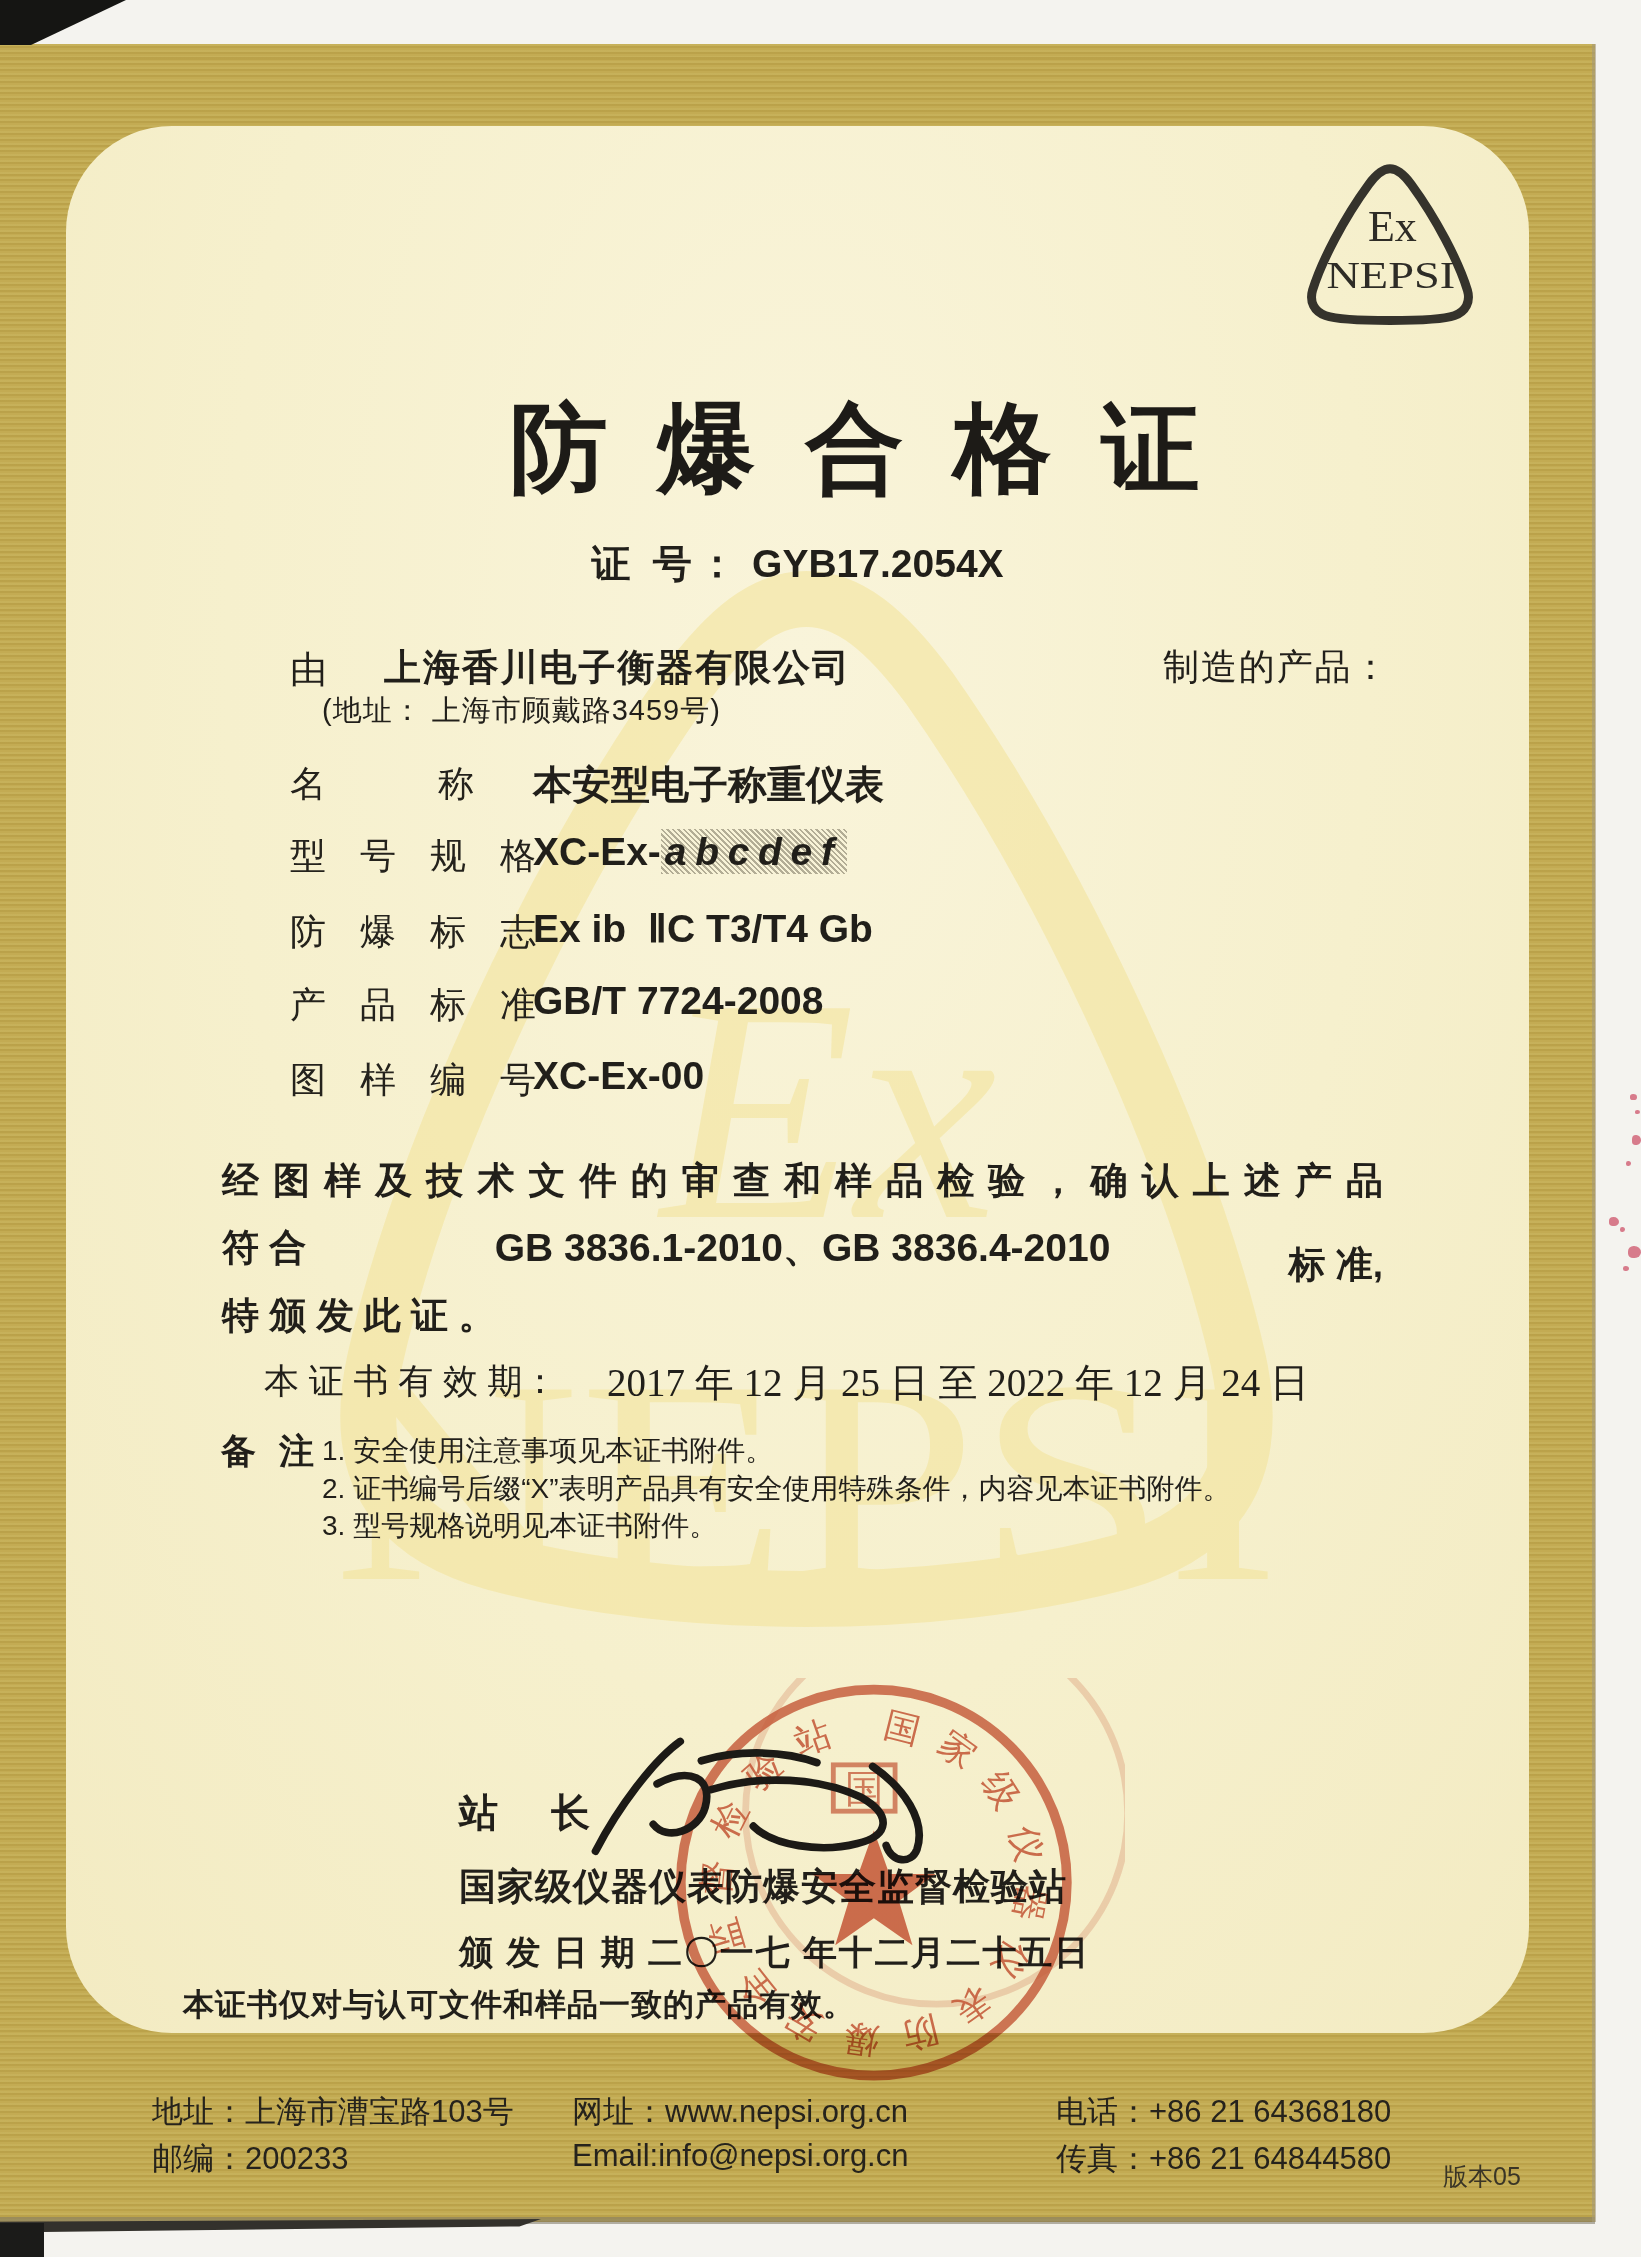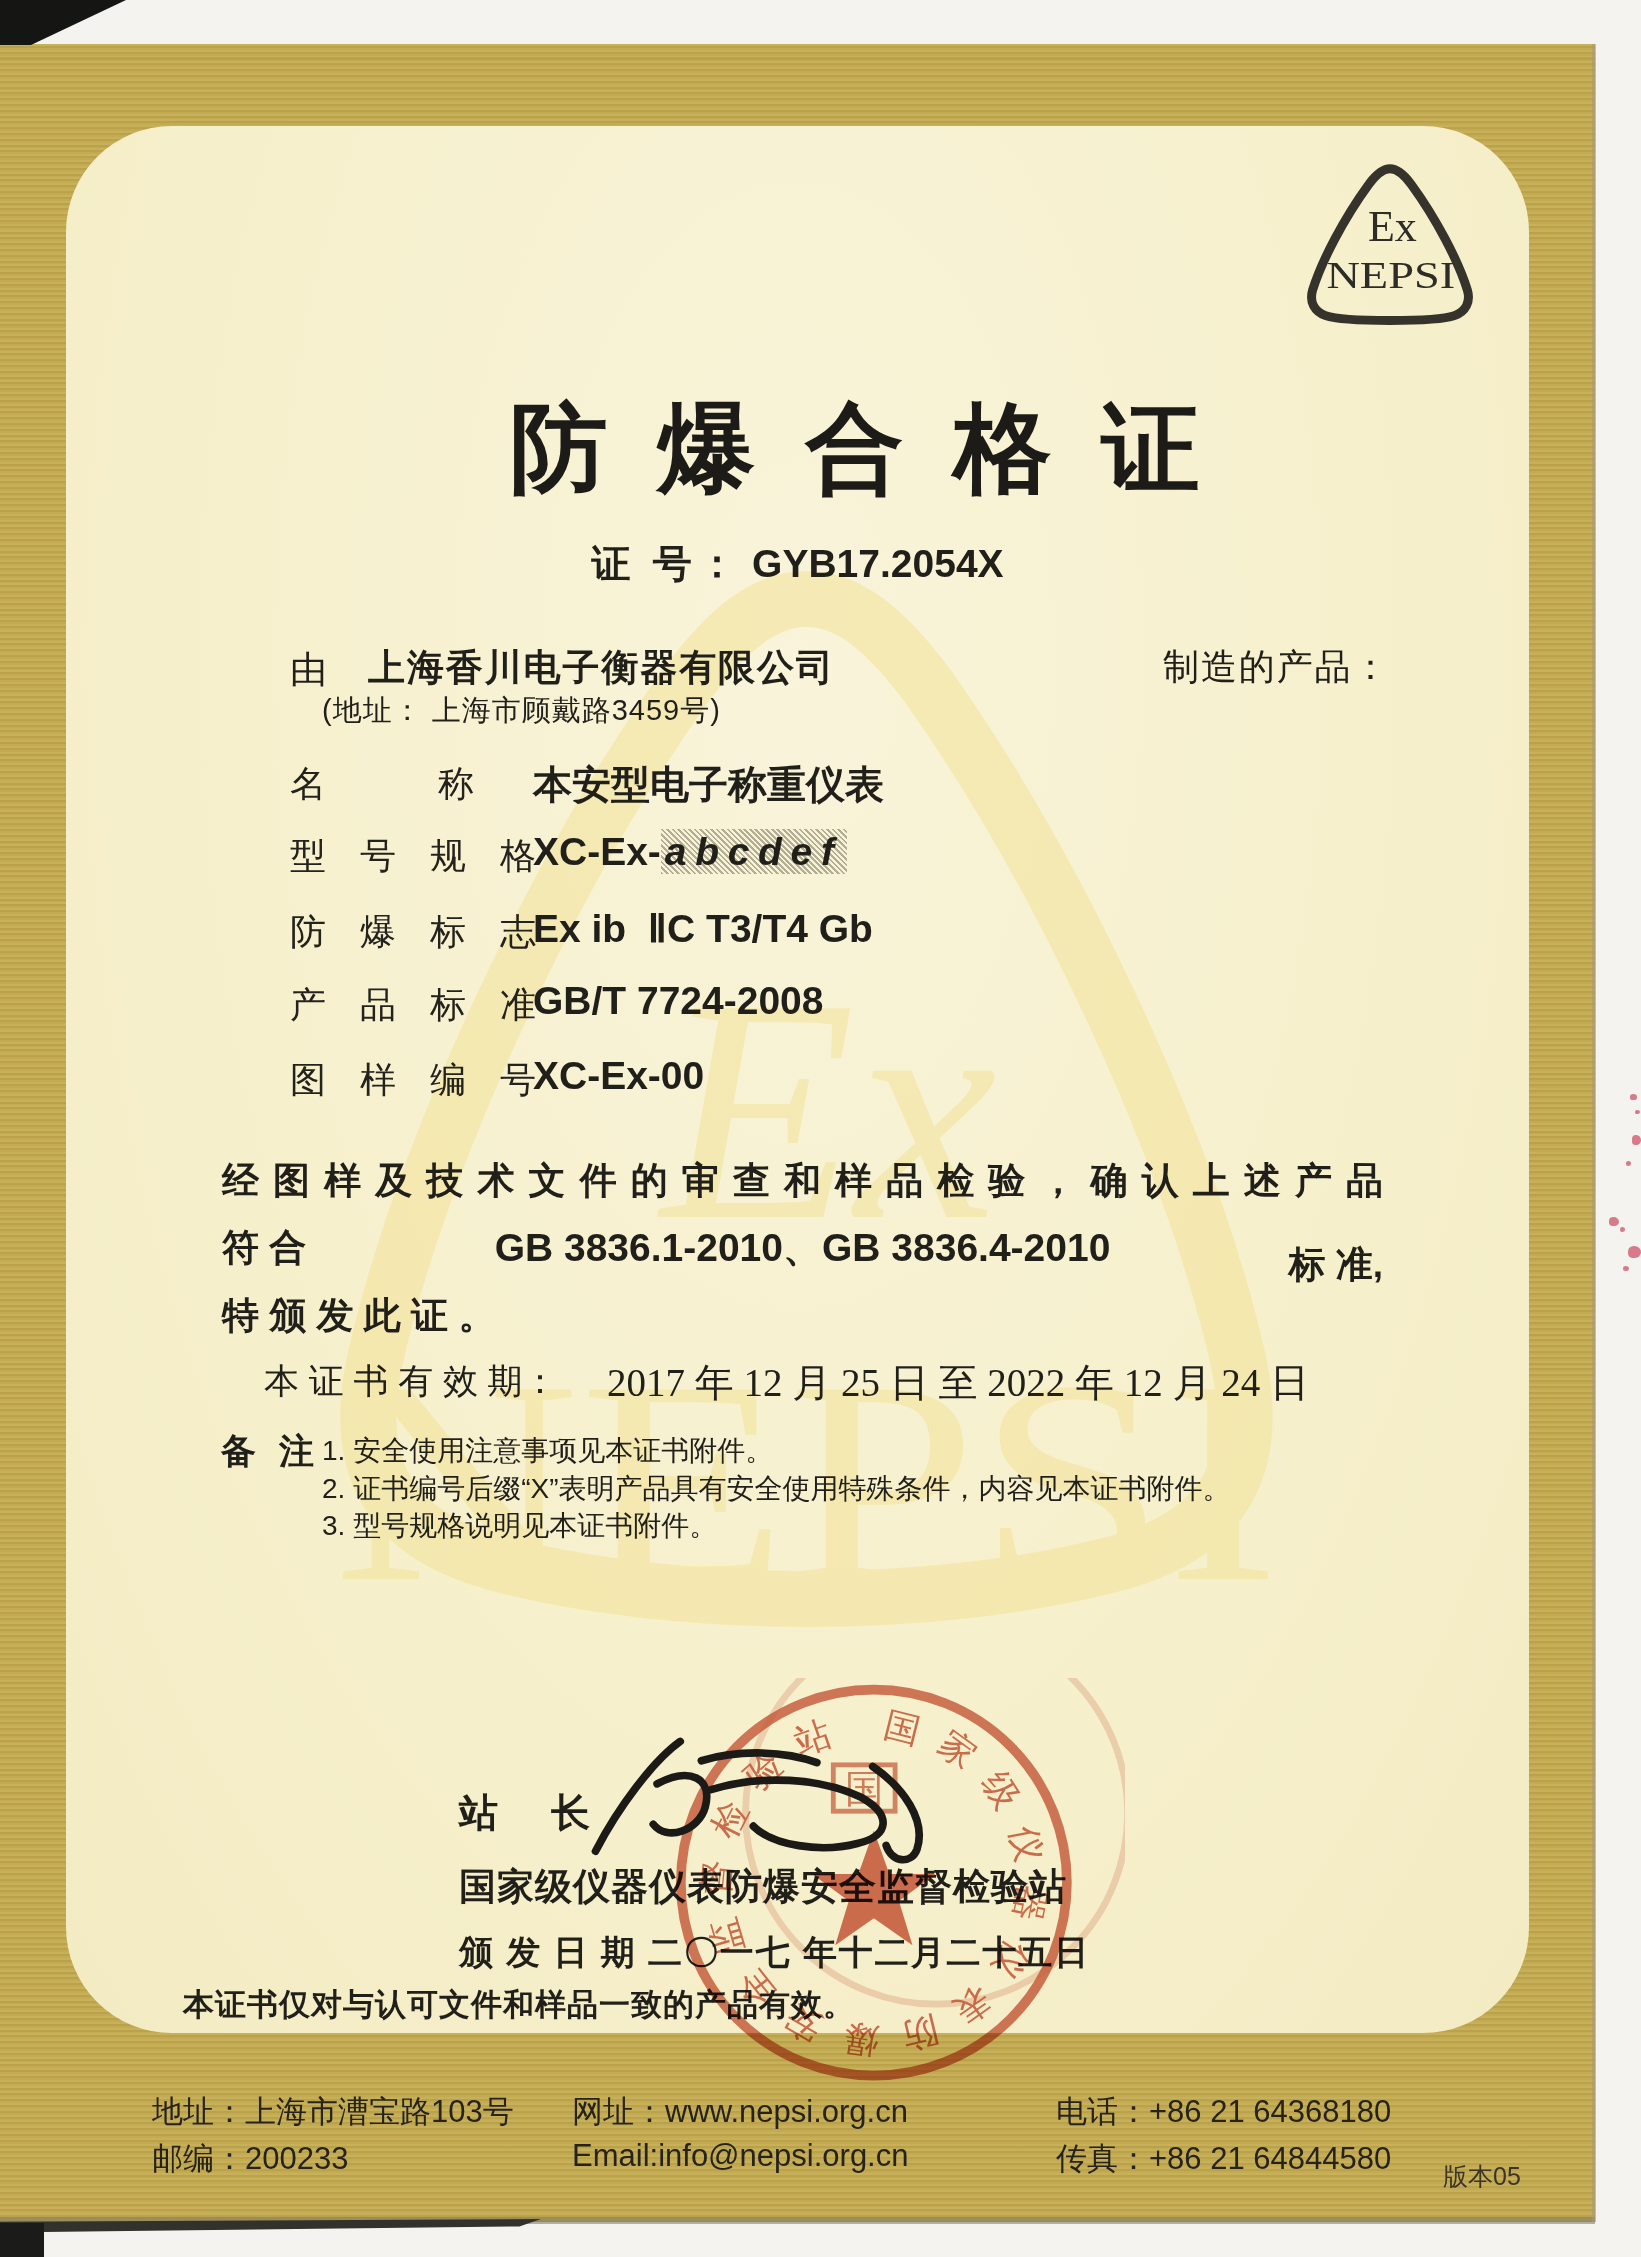--- a/index.html
+++ b/index.html
@@ -23,21 +23,21 @@
   .watermark{position:absolute;left:203px;top:541px;width:1207px;height:1381px;opacity:.55;}
   
   .logo{position:absolute;left:1284px;top:143px;width:212px;height:205px;}
   
   .abs{position:absolute;}
   .title{left:66px;top:384px;width:1577px;text-align:center;font-size:98px;font-weight:700;
          letter-spacing:50px;text-indent:50px;color:#1d1b17;}
   .certno{left:66px;top:537px;width:1463px;text-align:center;font-size:39px;font-weight:700;}
   .certno .lbl{letter-spacing:5.8px;margin-right:9.7px;}
   .madeby-prefix{left:290px;top:645px;font-size:37px;font-weight:500;}
-  .company{left:368px;top:643px;font-size:37px;font-weight:600;letter-spacing:1.9px;}
+  .company{left:384px;top:643px;font-size:37px;font-weight:600;letter-spacing:1.9px;}
   .madeby-suffix{left:1163px;top:643px;font-size:36px;font-weight:500;letter-spacing:1.9px;}
   .company-addr{left:322px;top:691px;font-size:29px;font-weight:500;letter-spacing:1px;}
   .frow{left:290px;height:46px;}
   .flabel{position:absolute;left:0;top:0;font-size:36px;font-weight:500;color:#24221c;white-space:pre;}
   .ls4{letter-spacing:34px;}
   .ls2{letter-spacing:112px;}
   .fvalue{position:absolute;left:243px;top:-1.9px;font-size:39px;font-weight:700;white-space:pre;}
   .masked{font-style:italic;letter-spacing:8.7px;padding:1px 3.9px;
           background:repeating-linear-gradient(45deg,rgba(110,104,84,.5) 0 1.9px,rgba(110,104,84,0) 1.9px 3.9px);}
   .st-line1{left:222px;top:1156px;width:1161px;font-size:37px;font-weight:600;

